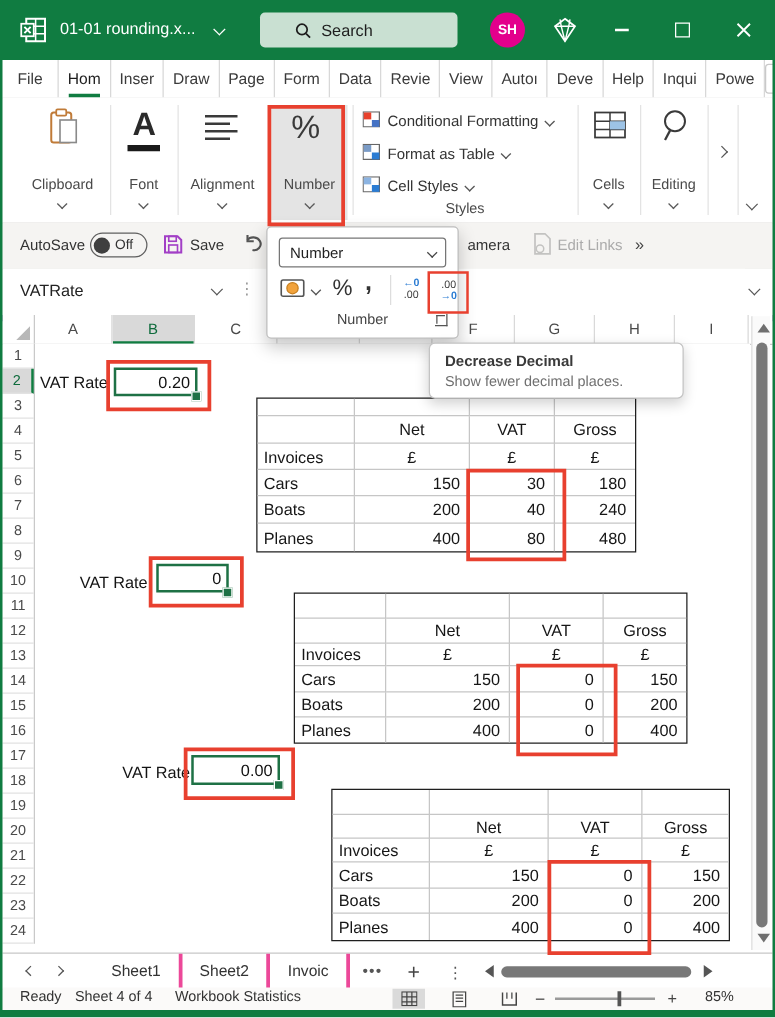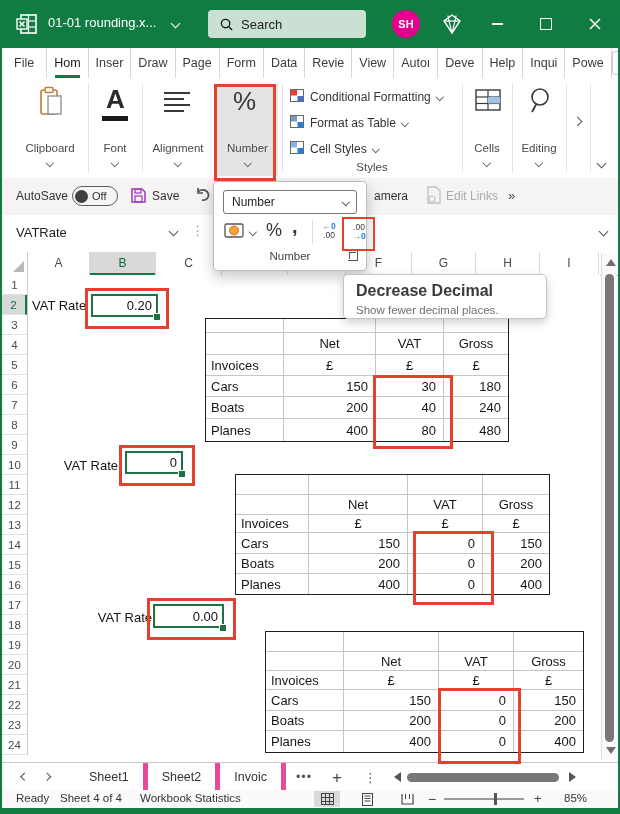--- a/index.html
+++ b/index.html
@@ -5,21 +5,21 @@
   html,body{margin:0;padding:0;background:#e8e8e8}
   .window{position:relative;width:620px;height:814px;background:#fff;overflow:hidden;
           font-family:"Liberation Sans",sans-serif;color:#222;-webkit-font-smoothing:antialiased}
   .abs{position:absolute}
   
   .chv{display:inline-block;width:6px;height:6px;border-right:1.6px solid currentColor;border-bottom:1.6px solid currentColor;transform:rotate(45deg)}
   .chv.r{transform:rotate(-45deg)}
   .chv.sm{width:4.5px;height:4.5px}
   
   .titlebar{left:0;top:0;width:620px;height:48px;background:#107C41;display:flex;align-items:center}
-  .searchpill{left:208px;top:10px;width:158px;height:28px;background:#C9E0D2;border-radius:4px;display:flex;align-items:center;gap:8px;padding-left:12px;box-sizing:border-box;color:#1d1d1d;font-size:13px}
+  .searchpill{left:208px;top:10px;width:158px;height:28px;background:#C9E0D2;border-radius:4px;display:flex;align-items:center;gap:8px;padding-left:28px;box-sizing:border-box;color:#1d1d1d;font-size:13px}
   .avatar{left:392px;top:10px;width:28px;height:28px;border-radius:50%;background:#E3008C;color:#fff;font-size:11px;font-weight:bold;display:flex;align-items:center;justify-content:center}
   .winbtn{top:0;width:46px;height:48px;display:flex;align-items:center;justify-content:center}
   
   .tabbar{left:2px;top:48px;width:616px;height:30px;background:#fff;border-bottom:1px solid #e0e0e0;display:flex;align-items:stretch}
   .rtab{position:relative;display:flex;align-items:center;justify-content:center;padding:0 7px;font-size:12.5px;color:#3b3b3b;border-right:1px solid #d8d8d8;white-space:nowrap}
   .rtab.first{border-left:none;padding:0 12px}
   .rtab.active{font-weight:normal;color:#1c1c1c}
   .rtab.active::after{content:"";position:absolute;left:8px;right:8px;bottom:0;height:3px;background:#107C41}
   
   .ribbon{left:2px;top:78px;width:616px;height:100px;background:#fff;border-bottom:1px solid #d5d5d5}
@@ -56,21 +56,21 @@
   .numpanel{left:213px;top:181px;width:152px;height:88px;background:#fff;border:1px solid #bdbdbd;border-radius:4px;box-shadow:0 6px 14px rgba(0,0,0,.22);z-index:20}
   .combobox{position:absolute;left:9px;top:8px;width:134px;height:24px;border:1px solid #767676;border-radius:3px;box-sizing:border-box;display:flex;align-items:center;justify-content:space-between;padding:0 8px;font-size:12px;color:#1f1f1f}
   .tooltip{left:343px;top:274px;width:204px;height:45px;background:#fff;border:1px solid #c3c3c3;border-radius:5px;box-shadow:0 4px 10px rgba(0,0,0,.18);z-index:22;padding:7px 12px;box-sizing:border-box}
   .decfrag{font-size:8.5px;line-height:9px;color:#3b3b3b;text-align:center;font-family:"Liberation Sans",sans-serif}
   .decfrag .bluearr{color:#2B7CD3;font-weight:bold}
   
   .vscroll{left:601px;top:253px;width:15px;height:507px;background:#FAFAFA;border-left:1px solid #ddd;box-sizing:border-box}
   .tri{width:0;height:0;position:absolute}
   
   .sheetbar{left:2px;top:762px;width:616px;height:28px;background:#fff;border-top:1px solid #c8c8c8;border-bottom:1px solid #dcdcdc;display:flex;align-items:center;font-size:12.5px;color:#333}
-  .stab{padding:0 14px;height:100%;display:flex;align-items:center;border-right:5px solid #ec4899;white-space:nowrap}
+  .stab{padding:0 14px;height:100%;display:flex;align-items:center;border-right:3px solid #ec4899;white-space:nowrap}
   .statusbar{left:2px;top:790px;width:616px;height:18px;background:#FBFAF9;font-size:11.5px;color:#333}
   .viewico{position:absolute;top:1px;width:26px;height:16px;display:flex;align-items:center;justify-content:center}
   .greenstrip{left:0;top:808px;width:620px;height:6px;background:#107C41}
   .sideedge{width:2px;background:#107C41;top:48px;height:760px}
 </style>
 </head>
 <body>
 
 <div class="window">
 
@@ -462,21 +462,21 @@
       <div>.00</div>
       <div><span class="bluearr">→0</span></div>
     </div>
     <div class="abs" style="left:0;top:68px;width:100%;text-align:center;font-size:11.5px;color:#444">Number</div>
     <span class="abs" style="right:8px;top:69px;width:9px;height:9px;border-right:1.3px solid #555;border-bottom:1.3px solid #555">
       <span style="position:absolute;left:1px;top:1px;width:6px;height:6px;border-left:1.3px solid #555;border-top:1.3px solid #555"></span>
     </span>
   </div>
 
   <div class="abs tooltip">
-    <div style="font-size:16px;font-weight:bold;color:#3a3a3a">Decrease Decimal</div>
+    <div style="font-size:12px;font-weight:bold;color:#3a3a3a">Decrease Decimal</div>
     <div style="font-size:11.5px;color:#6f6f6f;margin-top:4px">Show fewer decimal places.</div>
   </div>
 
   <div class="abs sheetbar">
     <span class="chv sm" style="transform:rotate(135deg);color:#555;margin:0 8px 0 20px"></span>
     <span class="chv sm r" style="color:#555;margin:0 26px 0 8px"></span>
     <div id="sheettabs" style="display:flex;height:100%">
         <div class="stab">Sheet1</div>
         <div class="stab">Sheet2</div>
         <div class="stab">Invoic</div>

